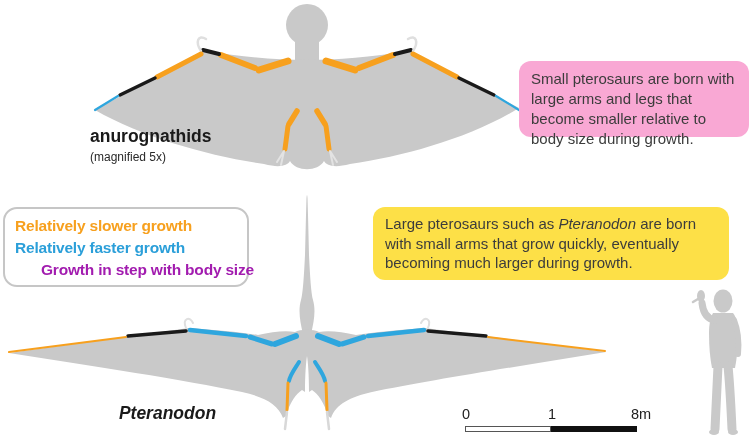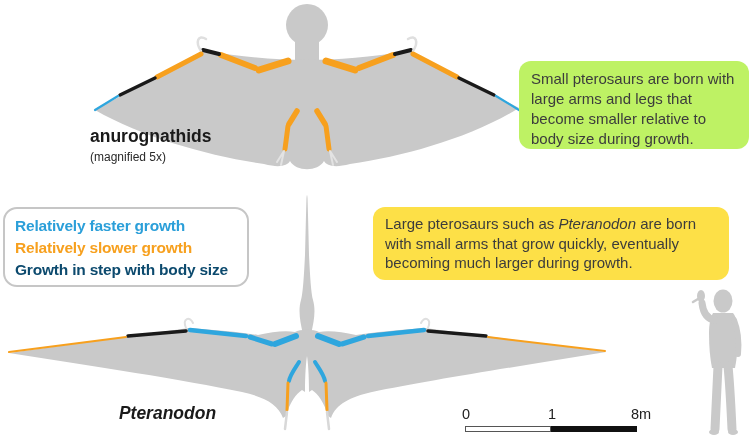--- a/index.html
+++ b/index.html
@@ -2,31 +2,31 @@
 <html><head>
 <meta charset="utf-8">
 <style>
   html,body{margin:0;padding:0;background:#fff;}
   .stage{position:relative;width:754px;height:438px;background:#ffffff;overflow:hidden;
          font-family:"Liberation Sans",sans-serif;}
   .stage svg{position:absolute;left:0;top:0;}
 
   .callout{position:absolute;box-sizing:border-box;border-radius:12px;
            color:#3c3c3c;font-size:15px;line-height:20px;padding:8px 12px;}
-  .callout-small{left:519px;top:61px;width:230px;height:88px;background:#bef264;}
+  .callout-small{left:519px;top:61px;width:230px;height:76px;background:#f9a8d4;}
   .callout-large{left:373px;top:207px;width:356px;height:73px;background:#fde047;line-height:19.5px;padding-top:7px;}
   .callout i{font-style:italic;}
 
   .legend{position:absolute;left:3px;top:207px;width:246px;height:80px;box-sizing:border-box;
           background:#ffffff;border:2px solid #c6c6c6;border-radius:14px;
           padding:6px 0 0 10px;}
   .legend .item{font-weight:bold;font-size:15.5px;line-height:22px;letter-spacing:-0.2px;white-space:nowrap;}
   .c-orange{color:#f7a01e;}
   .c-blue{color:#2b9fd9;}
-  .c-black{color:#0c4a6e;}
+  .c-black{color:#a21caf;margin-left:26px;}
 
   .label-anuro{position:absolute;left:90px;top:126px;width:192px;text-align:left;color:#1a1a1a;}
   .label-anuro .l1{font-weight:bold;font-size:17.5px;line-height:21px;}
   .label-anuro .l2{font-size:12px;line-height:21px;color:#2a2a2a;}
   .label-ptera{position:absolute;left:95px;top:403px;width:145px;text-align:center;
                font-weight:bold;font-style:italic;font-size:17.5px;color:#1a1a1a;}
 
   .scalebar{position:absolute;left:0;top:0;}
   .scalebar .tick{position:absolute;font-size:14.5px;color:#222;width:30px;text-align:center;top:406px;}
   .tick-0{left:451px;}
@@ -143,22 +143,22 @@
       <path d="M12 11 L7 14" fill="none" stroke-width="2.5" stroke-linecap="round"></path>
       <path d="M48 32 C52 42 53 55 52 66" fill="none" stroke-width="6" stroke-linecap="round"></path>
       <path d="M32 78 C31 98 30 120 29 141" fill="none" stroke-width="9" stroke-linecap="round"></path>
       <path d="M42 78 C44 98 45 120 46 141" fill="none" stroke-width="9" stroke-linecap="round"></path>
       <ellipse cx="28" cy="144" rx="5" ry="3" stroke="none"></ellipse>
       <ellipse cx="47" cy="144" rx="5" ry="3" stroke="none"></ellipse>
     </g>
   </svg>
 
   <div class="legend">
+    <div class="item c-orange">Relatively slower growth</div>
     <div class="item c-blue">Relatively faster growth</div>
-    <div class="item c-orange">Relatively slower growth</div>
     <div class="item c-black">Growth in step with body size</div>
   </div>
 
   <div class="callout callout-small">
     <span>Small pterosaurs are born with large arms and legs that become smaller relative to body size during growth.</span>
   </div>
 
   <div class="callout callout-large">
     <span>Large pterosaurs such as </span><i>Pteranodon</i><span> are born with small arms that grow quickly, eventually becoming much larger during growth.</span>
   </div>

